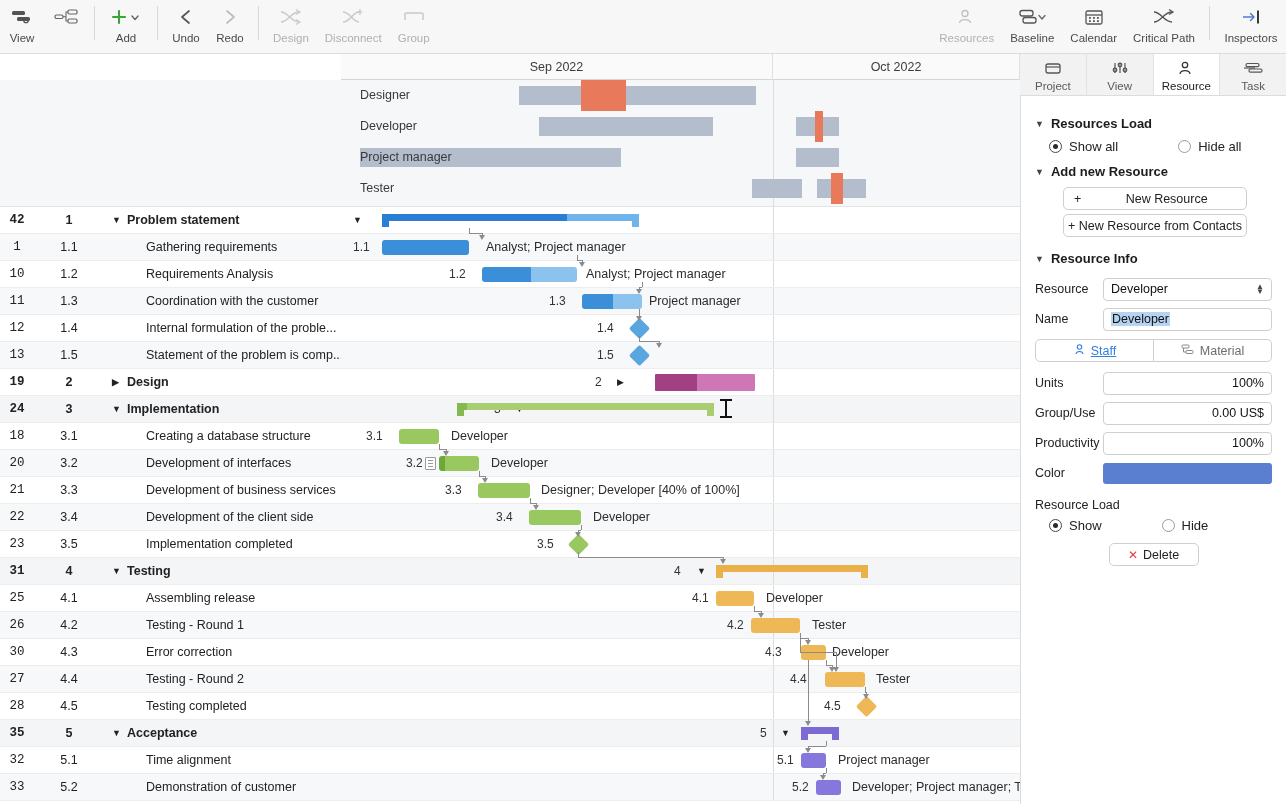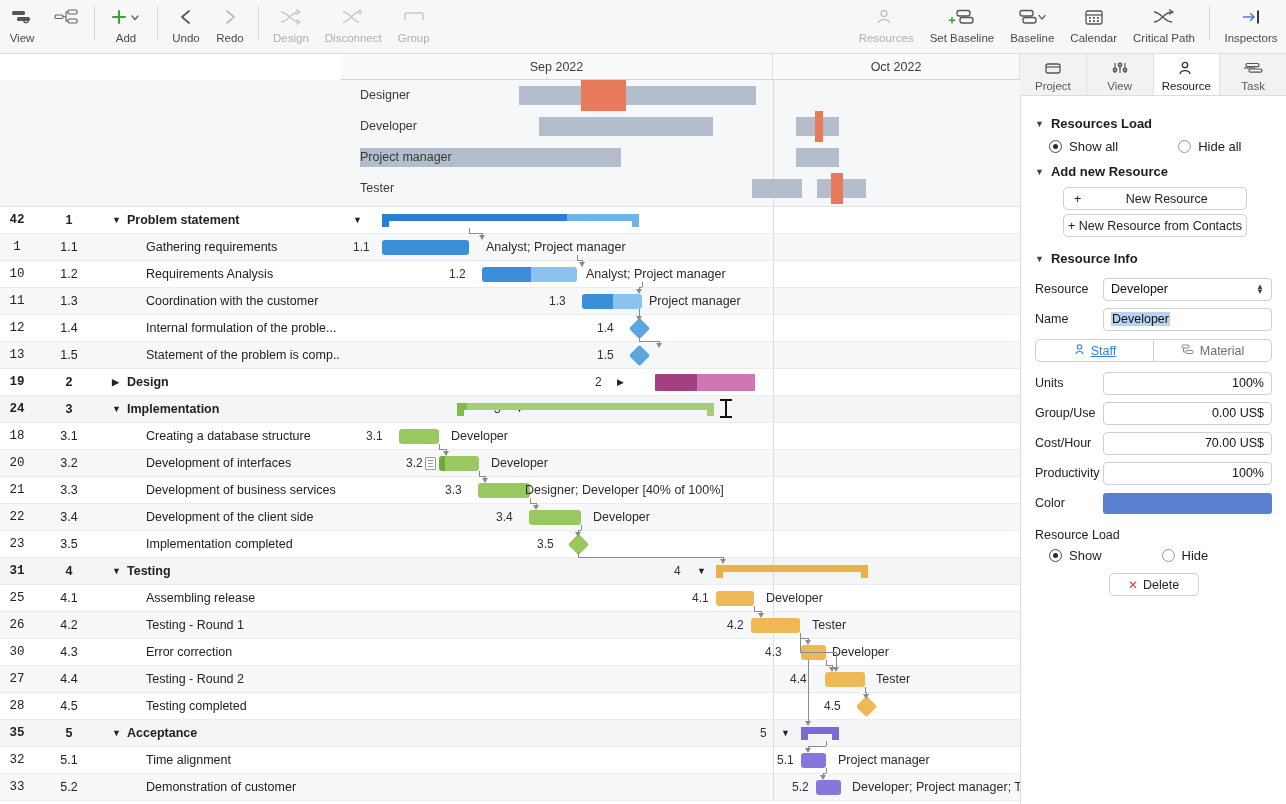--- a/index.html
+++ b/index.html
@@ -276,30 +276,20 @@
       <div class="tb-icon">
         <svg width="24" height="20" viewBox="0 0 24 20">
           <circle cx="10" cy="6.5" r="3" fill="none" stroke="#c0c0c0" stroke-width="1.3"></circle>
           <path d="M4.5 16 C5 11.5 15 11.5 15.5 16" fill="none" stroke="#c0c0c0" stroke-width="1.3"></path>
         </svg>
       </div>
       <div class="tb-label dim">Resources</div>
     </div>
     <div class="tb-item">
       <div class="tb-icon">
-        <svg width="28" height="20" viewBox="0 0 28 20">
-          <rect x="9" y="3.5" width="13" height="5.5" rx="2.2" fill="none" stroke="#555" stroke-width="1.3"></rect>
-          <rect x="12" y="10.5" width="13" height="5.5" rx="2.2" fill="none" stroke="#555" stroke-width="1.3"></rect>
-          <path d="M4 10.5 V16 M1.3 13.2 H6.7" stroke="#3aa33a" stroke-width="1.5" stroke-linecap="round"></path>
-        </svg>
-      </div>
-      <div class="tb-label">Set Baseline</div>
-    </div>
-    <div class="tb-item">
-      <div class="tb-icon">
         <svg width="32" height="20" viewBox="0 0 32 20">
           <rect x="4" y="3.5" width="13" height="5.5" rx="2.2" fill="none" stroke="#555" stroke-width="1.3"></rect>
           <rect x="7" y="10.5" width="13" height="5.5" rx="2.2" fill="none" stroke="#555" stroke-width="1.3"></rect>
           <path d="M23 8.5 L26 12 L29 8.5" fill="none" stroke="#666" stroke-width="1.3" stroke-linecap="round" stroke-linejoin="round"></path>
         </svg>
       </div>
       <div class="tb-label">Baseline</div>
     </div>
     <div class="tb-item">
       <div class="tb-icon">
@@ -679,21 +669,21 @@
           </div>
           <div class="blabel" style="left: 150px;">Developer</div>
         </div>
         <div class="grow">
           <div class="vline" style="left: 432px;"></div>
           <div class="wbs-tag" style="left: 104px;">3.3</div>
           <div class="bar" style="left: 137px; width: 52px;">
             <div class="done" style="width: 0px; background: rgb(154, 200, 96);"></div>
             <div class="rest" style="background: rgb(154, 200, 96);"></div>
           </div>
-          <div class="blabel" style="left: 184px;">Designer; Developer [40% of 100%]</div>
+          <div class="blabel" style="left: 200px;">Designer; Developer [40% of 100%]</div>
         </div>
         <div class="grow alt">
           <div class="vline" style="left: 432px;"></div>
           <div class="wbs-tag" style="left: 155px;">3.4</div>
           <div class="bar" style="left: 188px; width: 52px;">
             <div class="done" style="width: 0px; background: rgb(154, 200, 96);"></div>
             <div class="rest" style="background: rgb(154, 200, 96);"></div>
           </div>
           <div class="blabel" style="left: 252px;">Developer</div>
         </div>
@@ -941,26 +931,20 @@
         <span>100%</span>
       </div>
     </div>
     <div class="field-row">
       <div class="field-label">Group/Use</div>
       <div class="fld right">
         <span>0.00 US$</span>
       </div>
     </div>
     <div class="field-row">
-      <div class="field-label">Cost/Hour</div>
-      <div class="fld right">
-        <span>70.00 US$</span>
-      </div>
-    </div>
-    <div class="field-row">
       <div class="field-label">Productivity</div>
       <div class="fld right">
         <span>100%</span>
       </div>
     </div>
     <div class="field-row">
       <div class="field-label">Color</div>
       <div class="color-swatch" id="color-swatch" style="background: rgb(91, 127, 208);"></div>
     </div>
 

